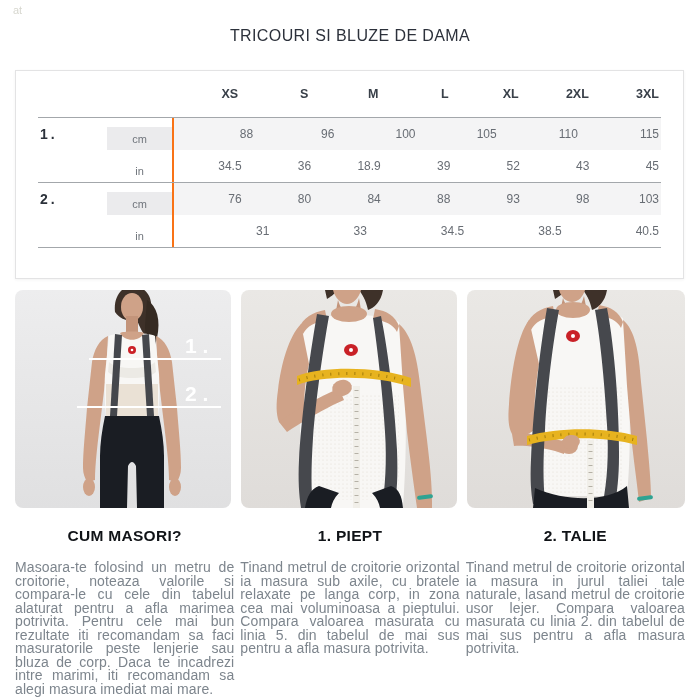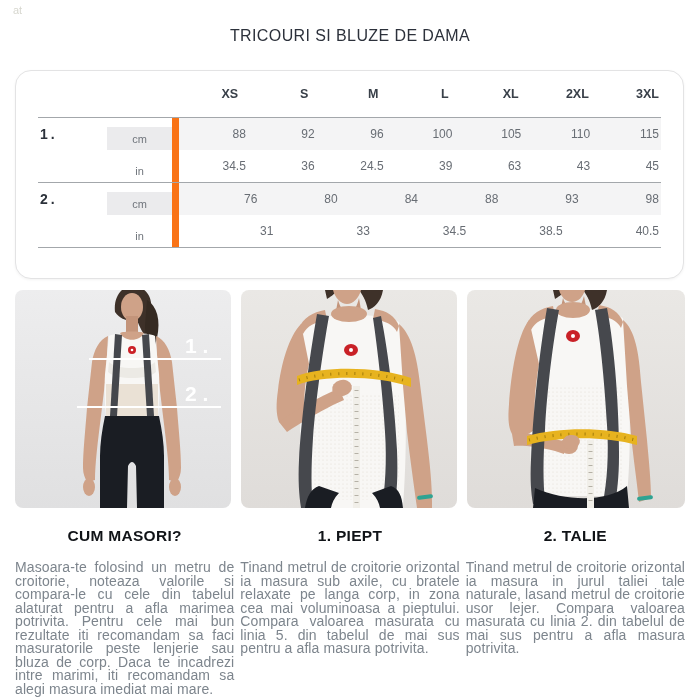--- a/index.html
+++ b/index.html
@@ -9,35 +9,35 @@
     -webkit-font-smoothing:antialiased;
   }
   .artifact{position:absolute;left:13px;top:4px;font-size:11px;color:#d7d7cf;}
   .page-title{
     position:absolute;top:27px;left:0;width:700px;text-align:center;
     font-size:16px;font-weight:normal;color:#2c313b;letter-spacing:.4px;margin:0;
   }
   
   .card{
     position:absolute;left:15px;top:70px;width:669px;height:209px;
-    background:#fff;border:1px solid #e3e3e4;border-radius:16px;
+    background:#fff;border:1px solid #e3e3e4;border-radius:0;
     box-shadow:0 1px 3px rgba(0,0,0,.05);box-sizing:border-box;
     padding:0 22px;
   }
   .sizes-row{display:flex;height:46px;align-items:center;}
   .sizes-row .spacer{width:132px;flex:none;}
   .size-cell{flex:1;text-align:right;padding-right:2px;
     font-size:12.5px;font-weight:bold;color:#394049;}
   .hline{height:1px;background:#a3a7ab;}
   .trow{display:flex;height:32px;align-items:stretch;}
   .cell-label{width:67px;flex:none;display:flex;align-items:center;
     font-size:14px;font-weight:bold;color:#2b313a;letter-spacing:3px;padding-left:2px;}
   .cell-unit{width:65px;flex:none;display:flex;align-items:center;justify-content:center;
     font-size:11px;color:#70757c;margin-top:9px;}
-  .cells{flex:1;display:flex;border-left:7px solid #f97316;}
+  .cells{flex:1;display:flex;border-left:2px solid #f97316;}
   .cells .v{flex:1;display:flex;align-items:center;justify-content:flex-end;
     padding-right:2px;font-size:12px;color:#686d74;}
   .trow.cm .cell-unit{background:#ebebed;}
   .trow.cm .cells{background:#f4f4f5;}
   
   .photos{position:absolute;left:15px;top:290px;display:flex;gap:10px;}
   .photo{border-radius:8px;overflow:hidden;flex:none;line-height:0;}
   svg text.mlabel{font-family:"Liberation Sans",sans-serif;font-weight:bold;
     fill:#ffffff;font-size:21px;}
   
@@ -66,53 +66,53 @@
     <div class="size-cell">2XL</div>
     <div class="size-cell">3XL</div>
   </div>
   <div class="hline"></div>
 
   <div class="trow cm">
     <div class="cell-label">1.</div>
     <div class="cell-unit">cm</div>
     <div class="cells">
       <div class="v">88</div>
-      <div class="v">92</div>
       <div class="v">96</div>
       <div class="v">100</div>
       <div class="v">105</div>
       <div class="v">110</div>
       <div class="v">115</div>
     </div>
   </div>
   <div class="trow">
     <div class="cell-label"></div>
     <div class="cell-unit">in</div>
     <div class="cells">
       <div class="v">34.5</div>
       <div class="v">36</div>
-      <div class="v">24.5</div>
+      <div class="v">18.9</div>
       <div class="v">39</div>
-      <div class="v">63</div>
+      <div class="v">52</div>
       <div class="v">43</div>
       <div class="v">45</div>
     </div>
   </div>
   <div class="hline"></div>
 
   <div class="trow cm">
     <div class="cell-label">2.</div>
     <div class="cell-unit">cm</div>
     <div class="cells">
       <div class="v">76</div>
       <div class="v">80</div>
       <div class="v">84</div>
       <div class="v">88</div>
       <div class="v">93</div>
       <div class="v">98</div>
+      <div class="v">103</div>
     </div>
   </div>
   <div class="trow">
     <div class="cell-label"></div>
     <div class="cell-unit">in</div>
     <div class="cells">
       <div class="v">31</div>
       <div class="v">33</div>
       <div class="v">34.5</div>
       <div class="v">38.5</div>

